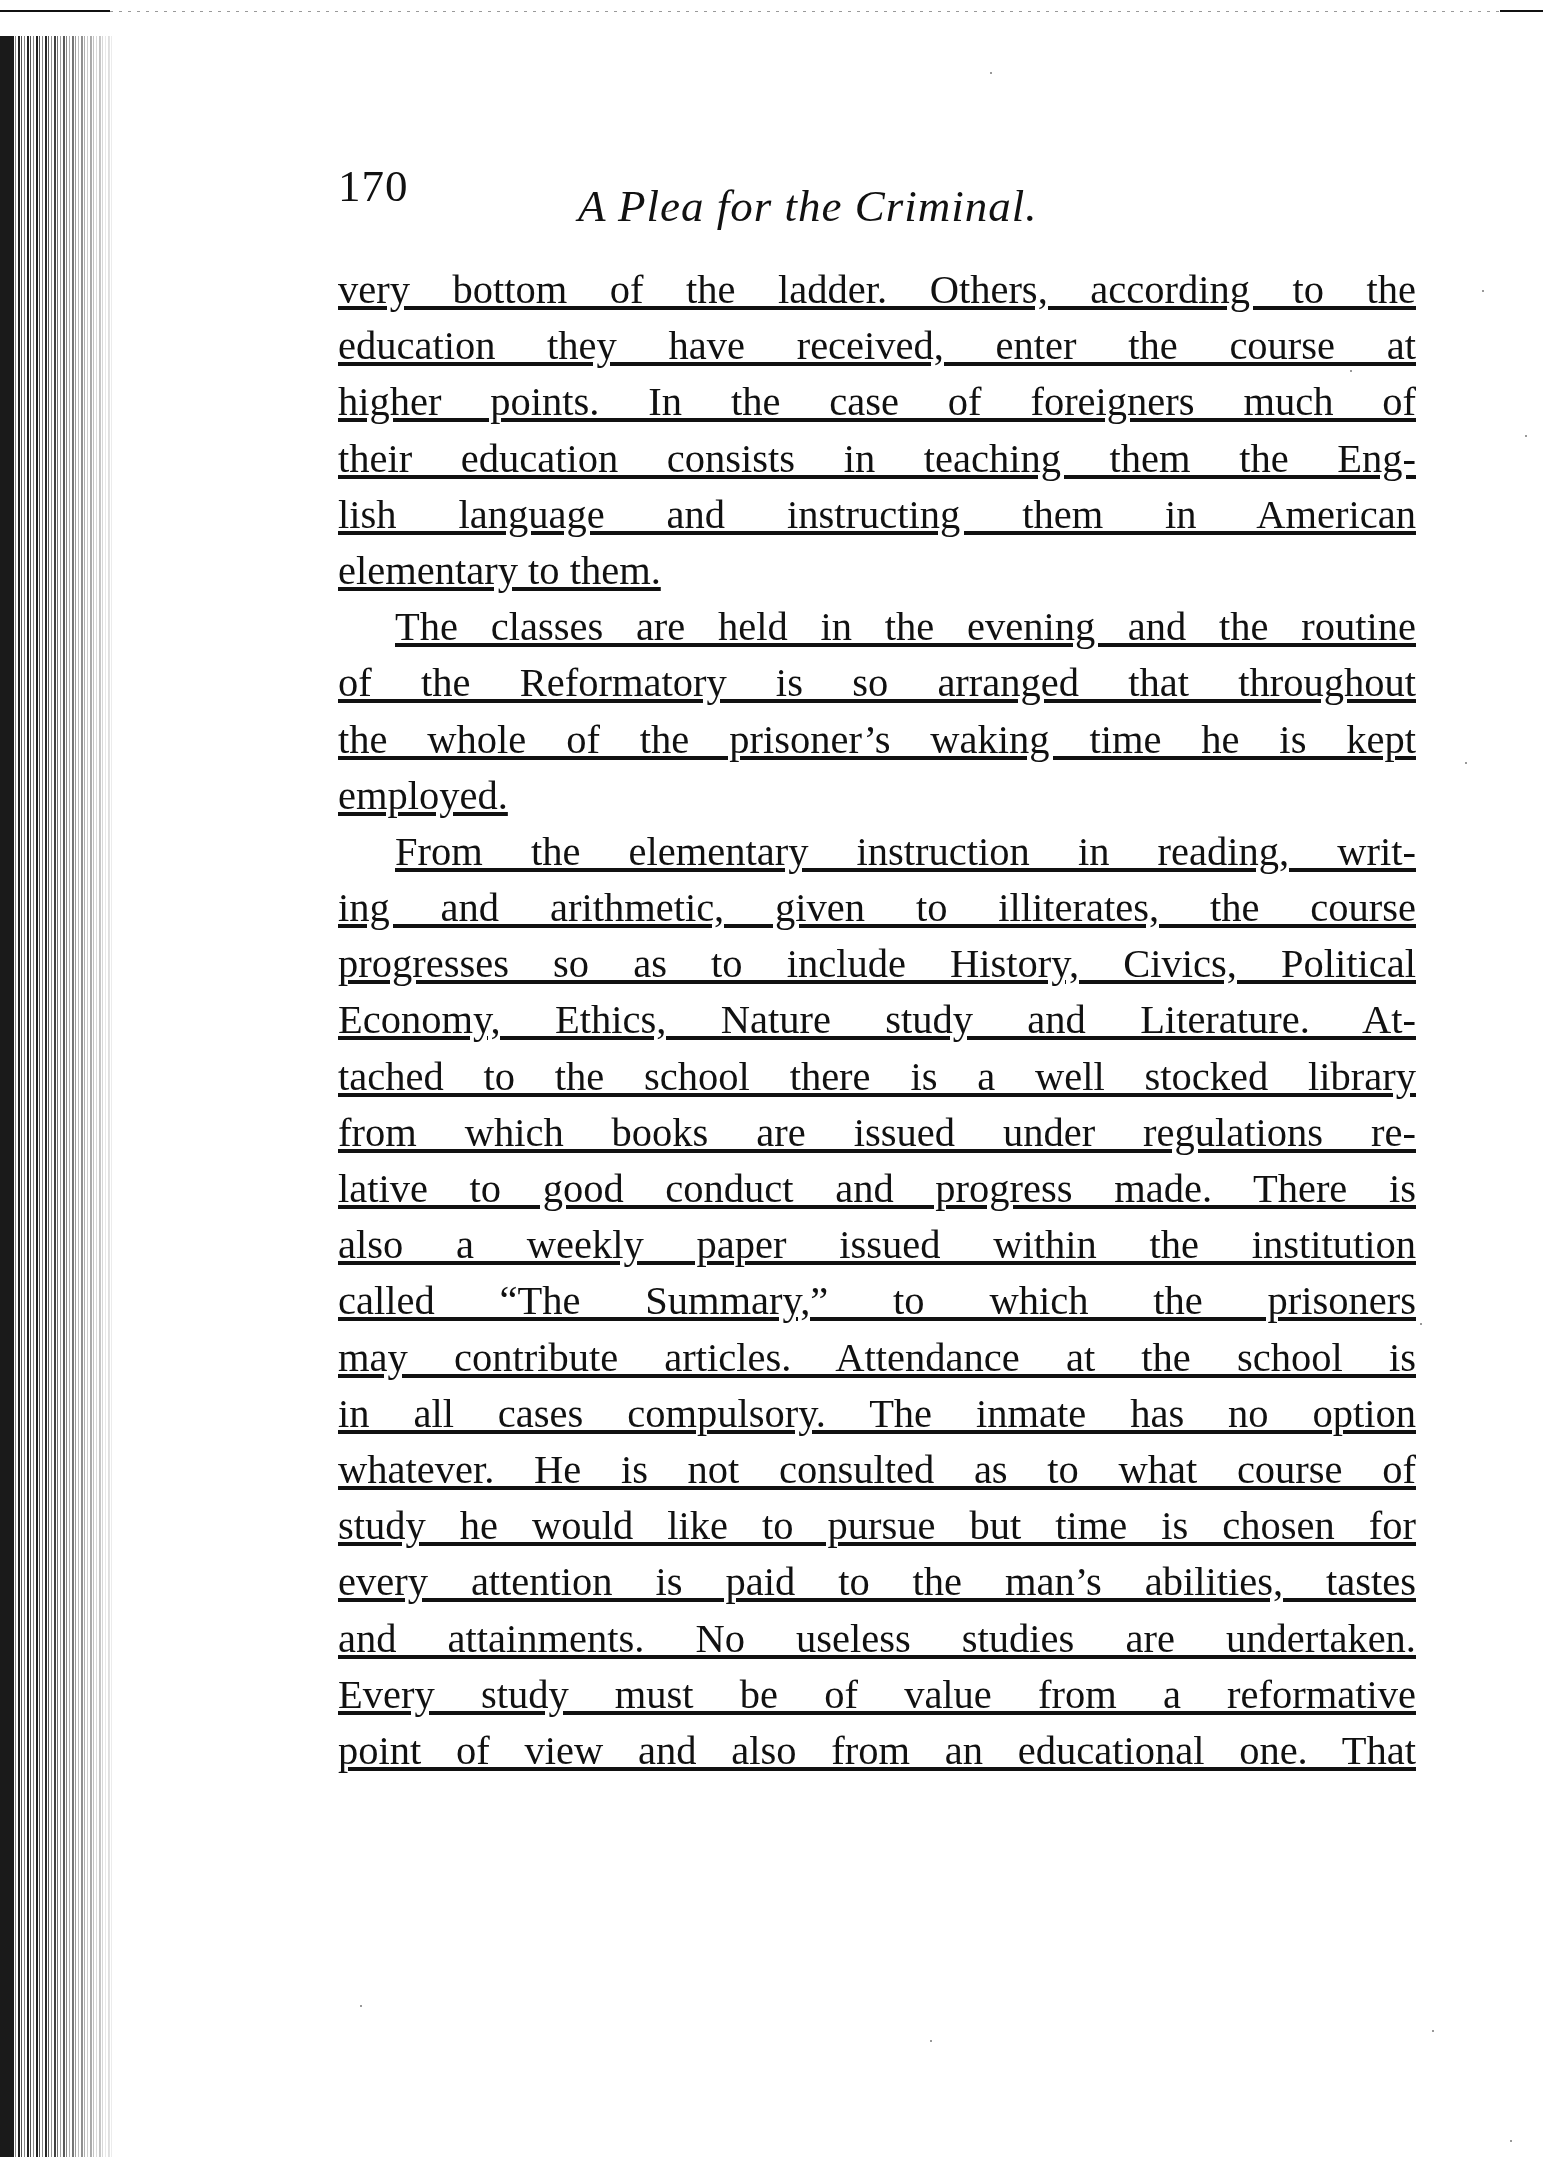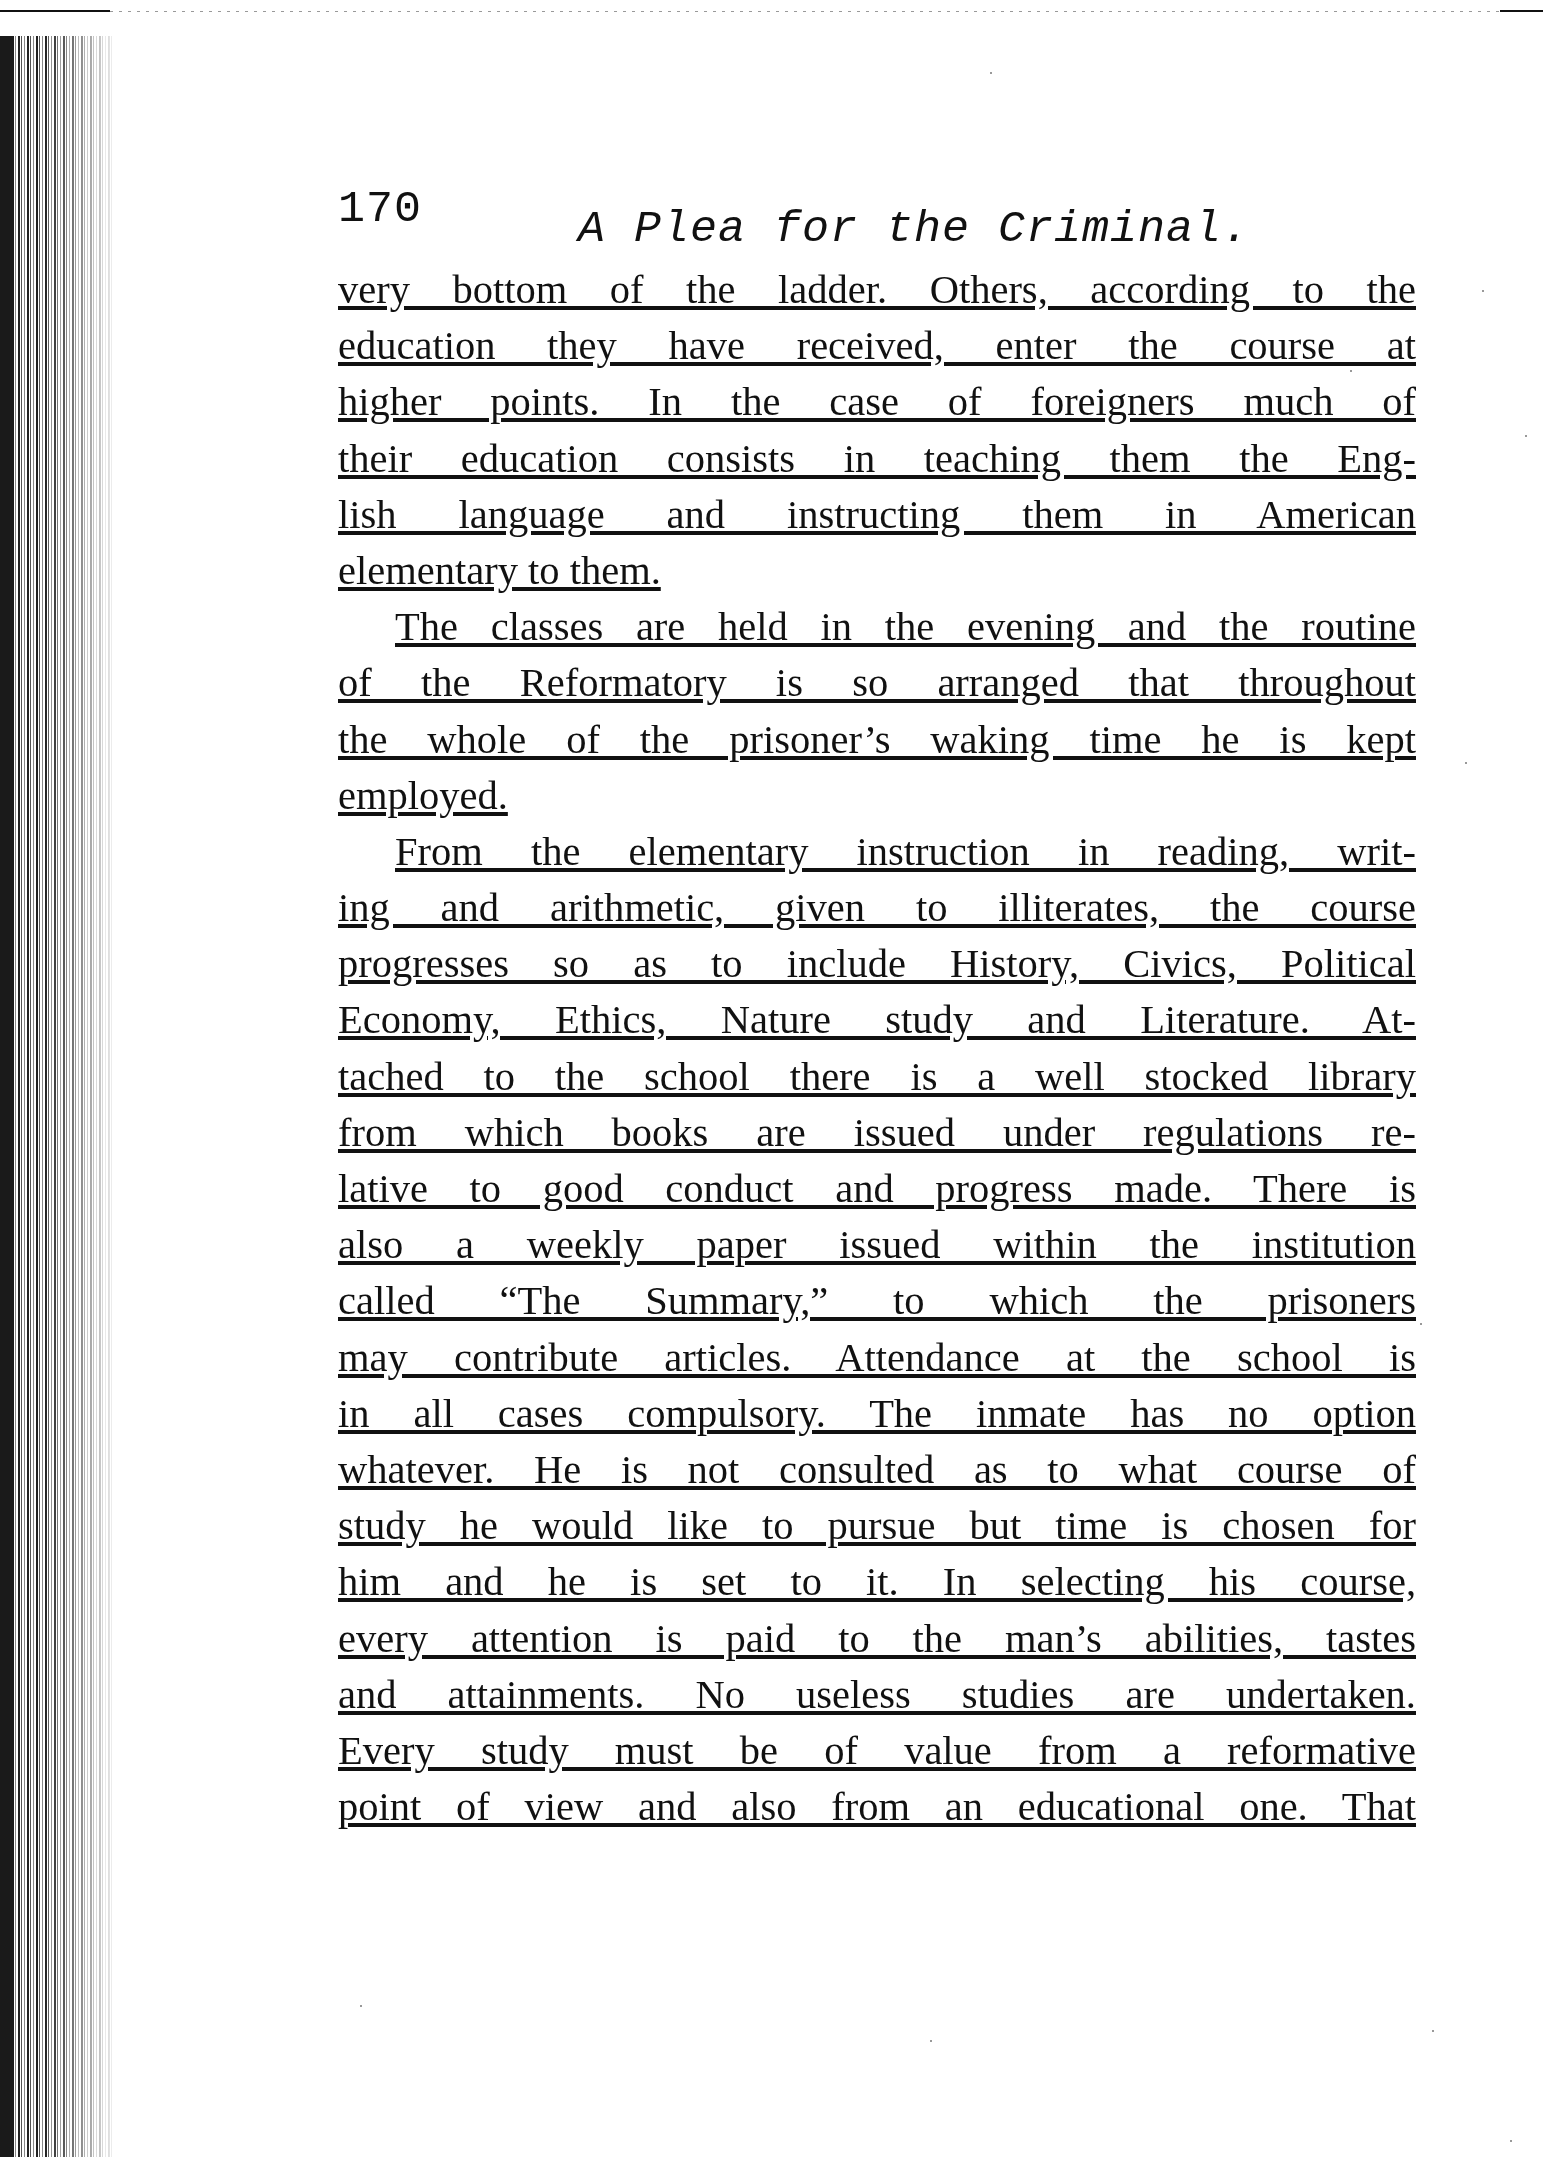--- a/index.html
+++ b/index.html
@@ -6,21 +6,21 @@
   body { width: 1543px; height: 2157px; position: relative; overflow: hidden; font-family: "Liberation Serif", "DejaVu Serif", serif; color: #111; }
   .binding { position: absolute; left: 0; top: 36px; width: 112px; height: 2121px;
     background: repeating-linear-gradient(90deg, #222 0px, #222 2px, #fff 2px, #fff 3px, #555 3px, #555 4px, #fff 4px, #fff 6px, #888 6px, #888 7px, #fff 7px, #fff 9px);
     -webkit-mask-image: linear-gradient(90deg, #000 0%, #000 40%, rgba(0,0,0,0.55) 70%, rgba(0,0,0,0.1) 100%);
     mask-image: linear-gradient(90deg, #000 0%, #000 40%, rgba(0,0,0,0.55) 70%, rgba(0,0,0,0.1) 100%); }
   .binding-dark { position: absolute; left: 0; top: 36px; width: 14px; height: 2121px; background: #1a1a1a; }
   .top-rule { position: absolute; left: 0; top: 10px; width: 1543px; height: 2px;
     background: linear-gradient(90deg, #111 0px, #111 110px, transparent 110px, transparent 1500px, #111 1500px); }
   .top-rule-dots { position: absolute; left: 110px; top: 11px; width: 1390px; height: 1px;
     background: repeating-linear-gradient(90deg, #999 0 3px, transparent 3px 9px); }
-  .header { position: absolute; left: 338px; top: 184px; height: 60px; width: 1080px; font-family: Liberation Mono, monospace; }
+  .header { position: absolute; left: 338px; top: 160px; height: 60px; width: 1080px; }
   .page-number { position: absolute; left: 0; top: 0; font-size: 45px; letter-spacing: 1px; }
   .running-title { position: absolute; left: 240px; top: 0; font-size: 45px; font-style: italic; letter-spacing: 1px; margin-top: 20px; }
   .body-text { position: absolute; left: 338px; top: 262px; width: 1078px; }
   .line { height: 56.2px; line-height: 56.2px; font-size: 40.5px; text-align: justify; text-align-last: justify; white-space: nowrap; overflow: visible; text-decoration: underline; }
   .line.last { text-align-last: left; }
   .line.indent { padding-left: 57px; }
   .speck { position: absolute; width: 2px; height: 2px; background: #777; border-radius: 1px; }
 </style>
 </head>
 <body>
@@ -60,21 +60,20 @@
     <div class="line">Economy, Ethics, Nature study and Literature.  At-</div>
     <div class="line">tached to the school there is a well stocked library</div>
     <div class="line">from which books are issued under regulations re-</div>
     <div class="line">lative to good conduct and progress made.  There is</div>
     <div class="line">also a weekly paper issued within the institution</div>
     <div class="line">called “The Summary,” to which the prisoners</div>
     <div class="line">may contribute articles.  Attendance at the school is</div>
     <div class="line">in all cases compulsory.  The inmate has no option</div>
     <div class="line">whatever.  He is not consulted as to what course of</div>
     <div class="line">study he would like to pursue but time is chosen for</div>
-    <div class="line">him and he is set to it.  In selecting his course,</div>
     <div class="line">every attention is paid to the man’s abilities, tastes</div>
     <div class="line">and attainments.  No useless studies are undertaken.</div>
     <div class="line">Every study must be of value from a reformative</div>
     <div class="line">point of view and also from an educational one. That</div>
   </div>
 </div>
 
 <div class="speck" style="left:990px;top:72px"></div>
 <div class="speck" style="left:1350px;top:370px"></div>
 <div class="speck" style="left:1482px;top:290px"></div>

